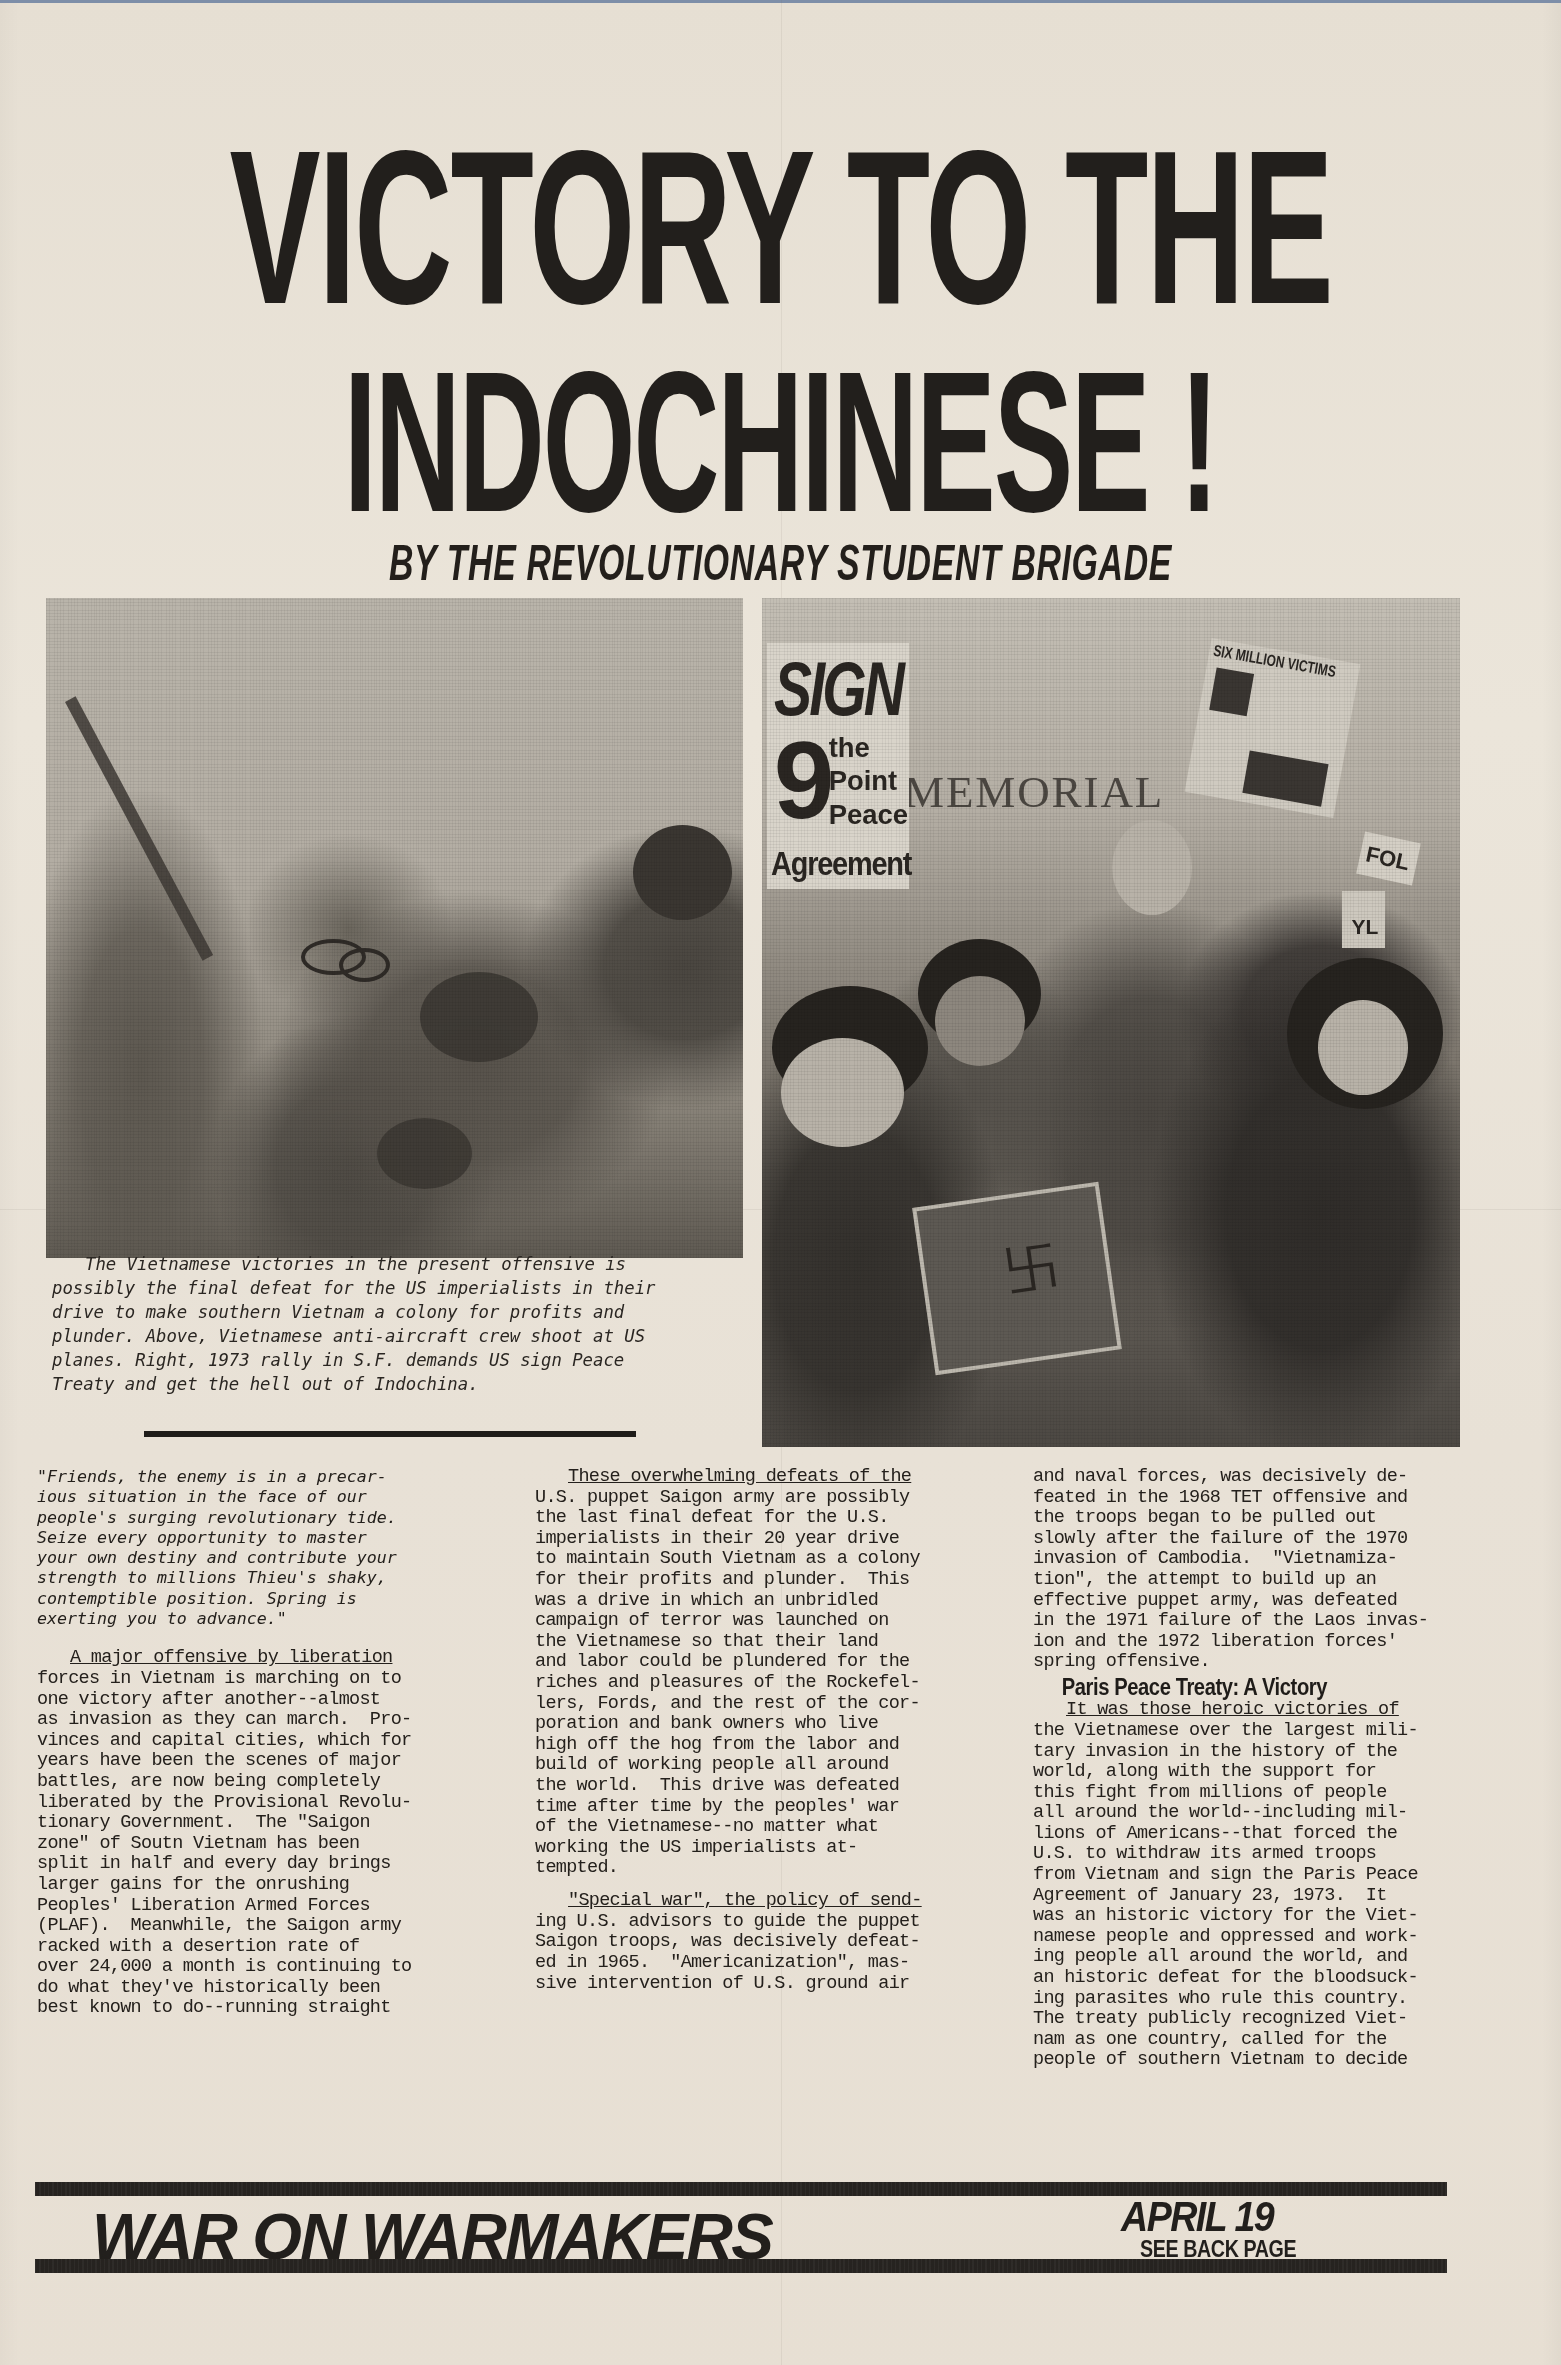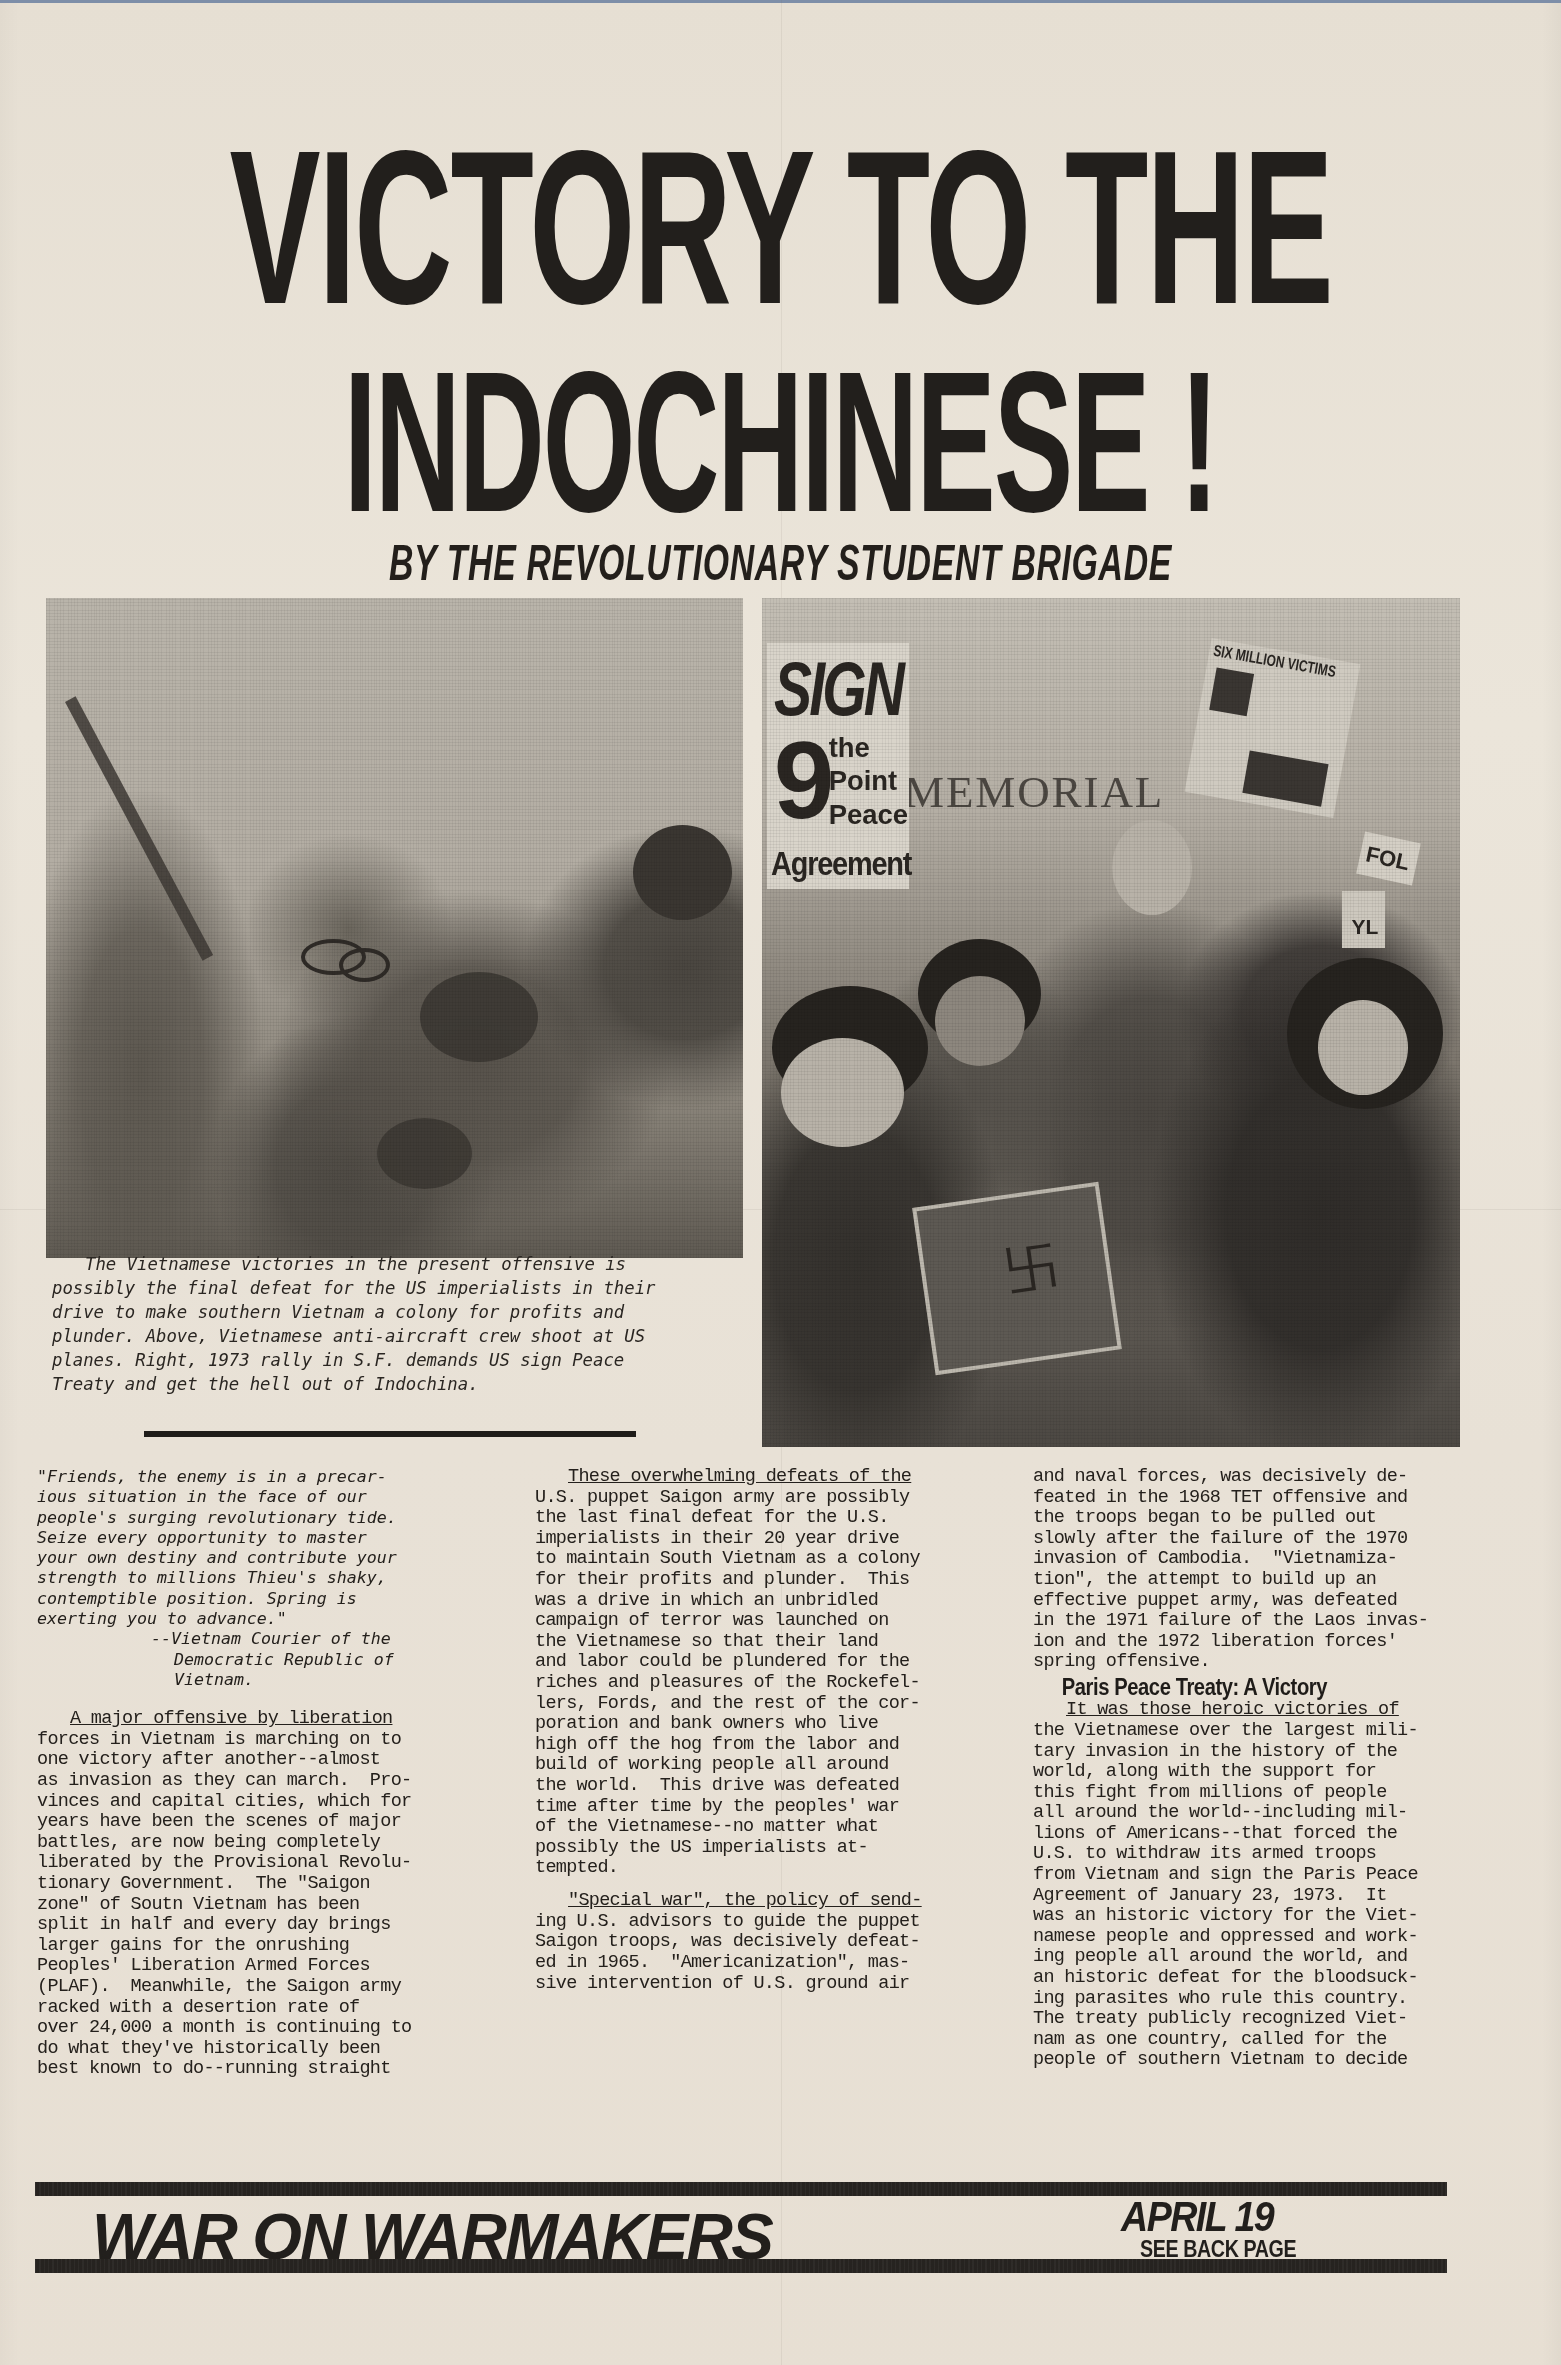--- a/index.html
+++ b/index.html
@@ -217,25 +217,20 @@
   <div class="col col-1">
     <div class="quote">
       <p>"Friends, the enemy is in a precar-</p>
       <p>ious situation in the face of our</p>
       <p>people's surging revolutionary tide.</p>
       <p>Seize every opportunity to master</p>
       <p>your own destiny and contribute your</p>
       <p>strength to millions Thieu's shaky,</p>
       <p>contemptible position. Spring is</p>
       <p>exerting you to advance."</p>
-    </div>
-    <div class="attribution">
-      <p class="a1">--Vietnam Courier of the</p>
-      <p class="a2">Democratic Republic of</p>
-      <p class="a2">Vietnam.</p>
     </div>
     <div class="gap"></div>
     <div>
       <p class="indent">A major offensive by liberation</p>
       <p>forces in Vietnam is marching on to</p>
       <p>one victory after another--almost</p>
       <p>as invasion as they can march.  Pro-</p>
       <p>vinces and capital cities, which for</p>
       <p>years have been the scenes of major</p>
       <p>battles, are now being completely</p>
@@ -266,21 +261,21 @@
       <p>the Vietnamese so that their land</p>
       <p>and labor could be plundered for the</p>
       <p>riches and pleasures of the Rockefel-</p>
       <p>lers, Fords, and the rest of the cor-</p>
       <p>poration and bank owners who live</p>
       <p>high off the hog from the labor and</p>
       <p>build of working people all around</p>
       <p>the world.  This drive was defeated</p>
       <p>time after time by the peoples' war</p>
       <p>of the Vietnamese--no matter what</p>
-      <p>possibly the US imperialists at-</p>
+      <p>working the US imperialists at-</p>
       <p>tempted.</p>
     </div>
     <div class="gap-sm"></div>
     <div>
       <p class="indent">"Special war", the policy of send-</p>
       <p>ing U.S. advisors to guide the puppet</p>
       <p>Saigon troops, was decisively defeat-</p>
       <p>ed in 1965.  "Americanization", mas-</p>
       <p>sive intervention of U.S. ground air</p>
     </div>

